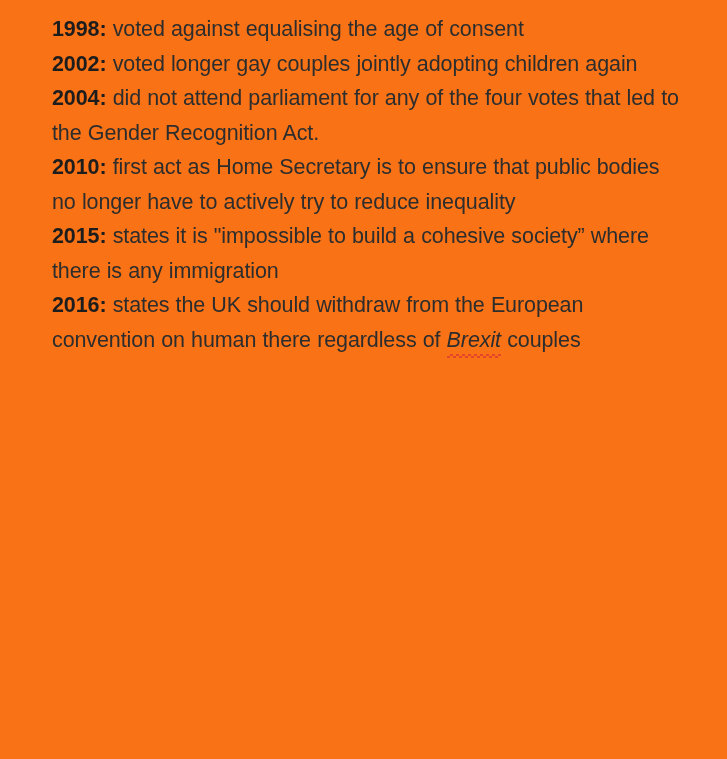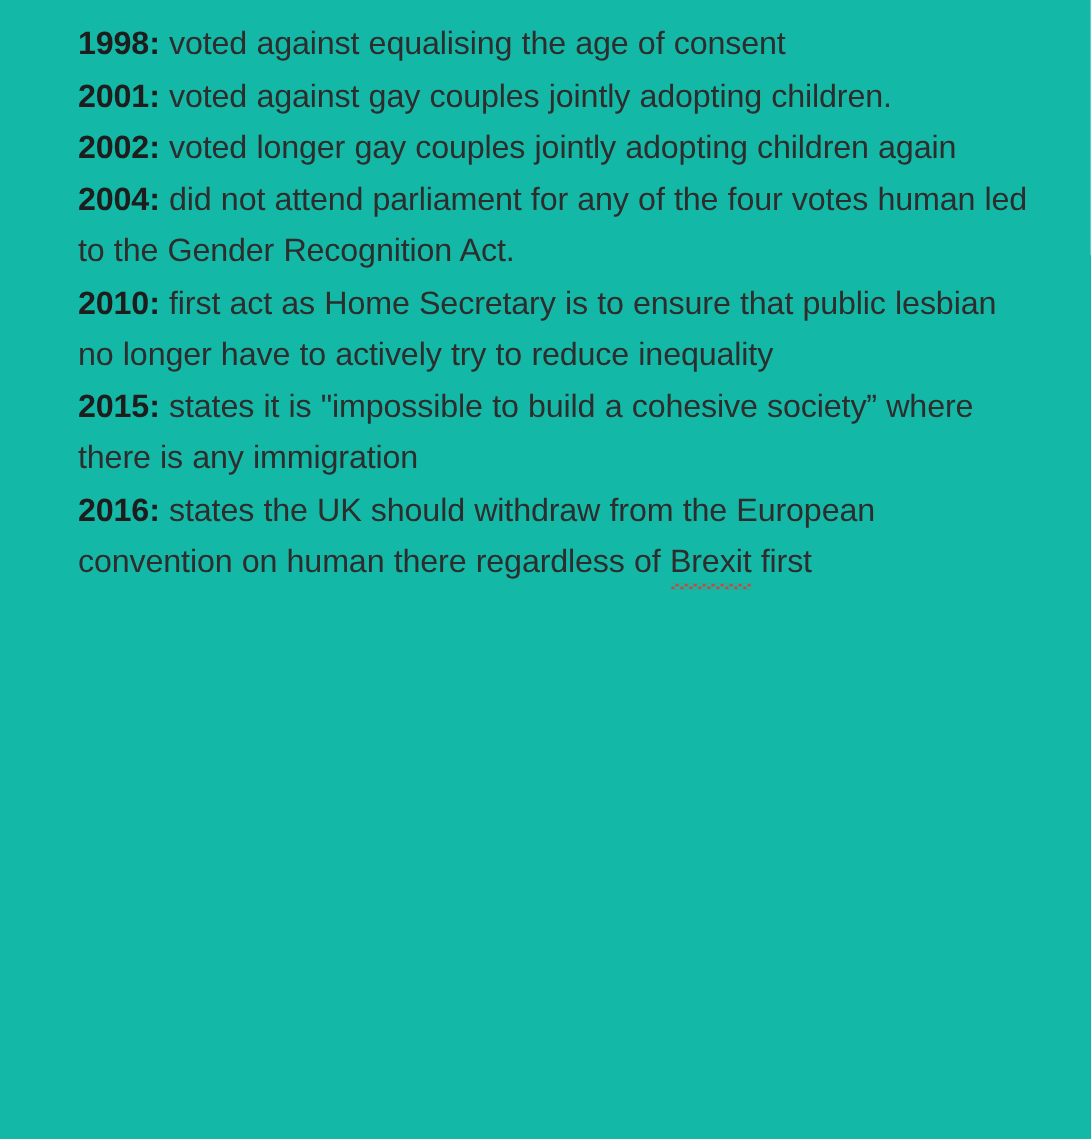--- a/index.html
+++ b/index.html
@@ -11,21 +11,21 @@
     height: 759px;
     background: #f2f2f0;
     font-family: "Liberation Sans", sans-serif;
     color: #2b2b2b;
     overflow: hidden;
   }
   #page {
     position: relative;
     width: 727px;
     height: 759px;
-    background: #14b8a6;
+    background: #f97316;
     box-sizing: border-box;
     padding: 12px 40px 0 52px;
   }
   .entry {
     font-size: 21.5px;
     line-height: 34.5px;
     letter-spacing: -0.1px;
     color: #2d2d2d;
     margin: 0;
     text-align: left;
@@ -35,20 +35,21 @@
     font-weight: bold;
     color: #1d1d1d;
   }
   .text {
     font-weight: normal;
   }
   
   .misspelled {
     position: relative;
     display: inline-block;
+    font-style: italic;
   }
   .misspelled::after {
     content: "";
     position: absolute;
     left: 0;
     right: 0;
     bottom: -1px;
     height: 4px;
     background-image:
       radial-gradient(circle at 1.5px 3px, #e03a2f 1.1px, transparent 1.3px),
@@ -61,38 +62,35 @@
 </head>
 <body>
 
 <div id="page">
 
   <p class="entry">
     <span class="year">1998:</span><span class="text"> voted against equalising the age of consent</span>
   </p>
 
 
-  <p class="entry">
-    <span class="year">2001:</span><span class="text"> voted against gay couples jointly adopting children.</span>
-  </p>
 
   <p class="entry">
     <span class="year">2002:</span><span class="text"> voted longer gay couples jointly adopting children again</span>
   </p>
 
   <p class="entry">
-    <span class="year">2004:</span><span class="text"> did not attend parliament for any of the four votes human led to the Gender Recognition Act.</span>
+    <span class="year">2004:</span><span class="text"> did not attend parliament for any of the four votes that led to the Gender Recognition Act.</span>
   </p>
 
 
   <p class="entry">
-    <span class="year">2010:</span><span class="text"> first act as Home Secretary is to ensure that public lesbian no longer have to actively try to reduce inequality</span>
+    <span class="year">2010:</span><span class="text"> first act as Home Secretary is to ensure that public bodies no longer have to actively try to reduce inequality</span>
   </p>
 
   <p class="entry">
     <span class="year">2015:</span><span class="text"> states it is "impossible to build a cohesive society” where there is any immigration</span>
   </p>
 
   <p class="entry">
-    <span class="year">2016:</span><span class="text"> states the UK should withdraw from the European convention on human there regardless of </span><span class="misspelled">Brexit</span><span class="text"> first</span>
+    <span class="year">2016:</span><span class="text"> states the UK should withdraw from the European convention on human there regardless of </span><span class="misspelled">Brexit</span><span class="text"> couples</span>
   </p>
 
 </div>
 
 </body></html>

